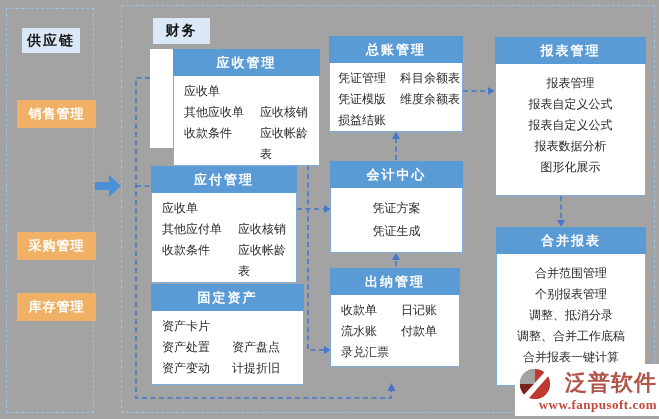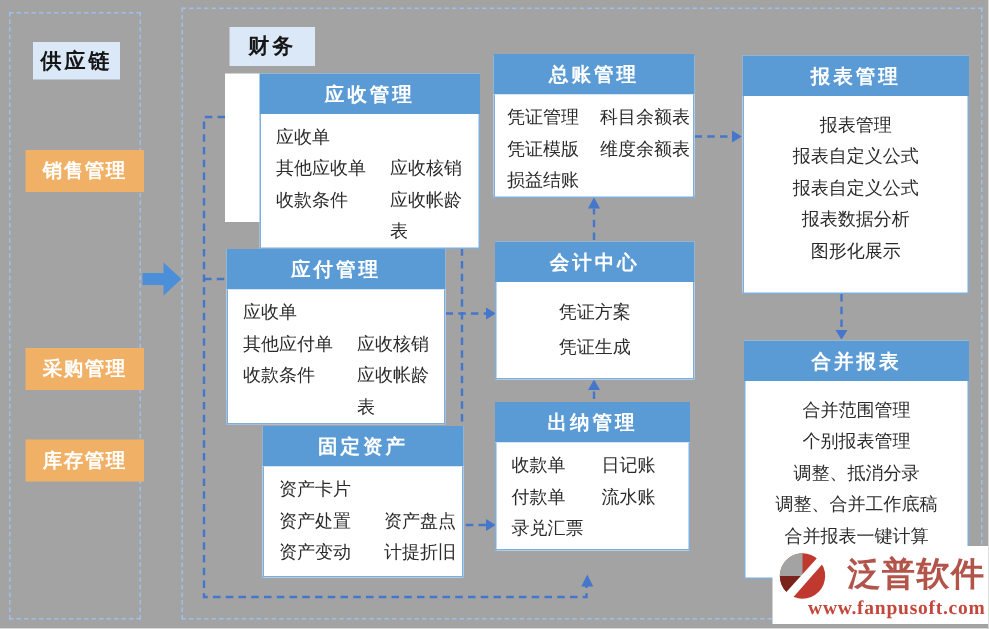--- a/index.html
+++ b/index.html
@@ -37,21 +37,21 @@
   .rowc{text-align:center;line-height:21px;}
   .pad-a{padding-top:5px;padding-left:10px;}
   .pad-b{padding-top:5px;padding-left:8px;}
   .pad-c{padding-top:9px;}
   .cols-a{grid-template-columns:76px 1fr;}
   .cols-b{grid-template-columns:70px 1fr;}
   .cols-c{grid-template-columns:62px 1fr;}
   .cols-d{grid-template-columns:60px 1fr;}
   .b-recv{left:150px;top:49px;width:147px;height:99px;padding-left:23px;}
   .b-pay{left:151px;top:166px;width:146px;height:101px;}
-  .b-fix{left:151px;top:284px;width:134px;height:101px;margin-left:24px;}
+  .b-fix{left:151px;top:284px;width:153px;height:101px;}
   .b-gl{left:329px;top:37px;width:134px;height:93px;justify-content:center;}
   .b-gl .box-body{line-height:20px;}
   .b-acc{left:330px;top:161px;width:133px;height:92px;}
   .b-acc .rowc{line-height:23px;}
   .b-acc .box-body{padding-top:9px;}
   .b-cash{left:330px;top:268px;width:130px;height:99px;}
   .b-rep{left:495px;top:37px;width:151px;height:159px;}
   .b-con{left:496px;top:227px;width:150px;height:159px;}
   
   .overlay{position:absolute;left:0;top:0;z-index:1;pointer-events:none;}
@@ -185,22 +185,22 @@
   </div>
 
   <div class="box b-cash">
     <div class="box-head">出纳管理</div>
     <div class="box-body pad-a">
       <div class="row2 cols-d">
         <span>收款单</span>
         <span>日记账</span>
       </div>
       <div class="row2 cols-d">
+        <span>流水账</span>
         <span>付款单</span>
-        <span>流水账</span>
       </div>
       <div class="row2 cols-d">
         <span>录兑汇票</span>
         <span></span>
       </div>
     </div>
   </div>
 
   <div class="box b-rep">
     <div class="box-head">报表管理</div>

